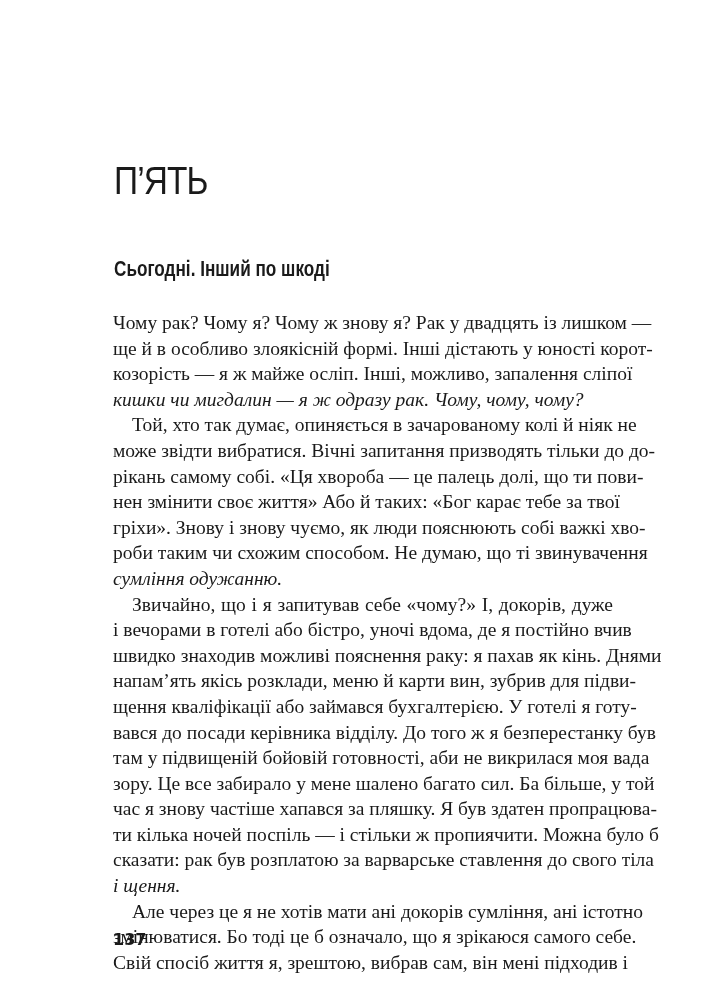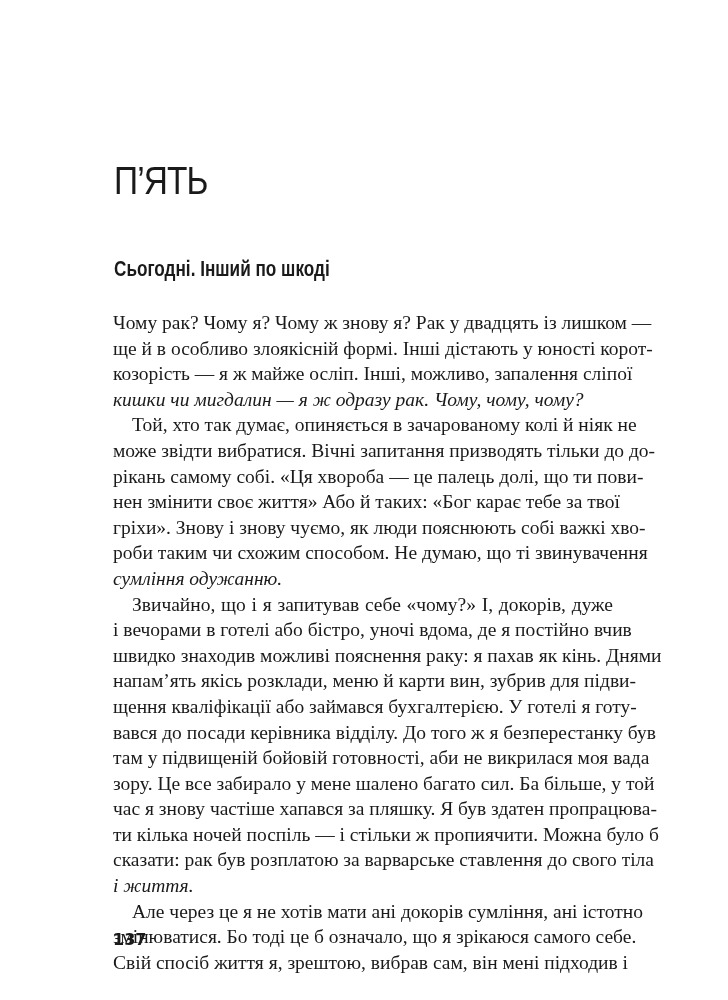--- a/index.html
+++ b/index.html
@@ -48,18 +48,18 @@
     <span class="line">і вечорами в готелі або бістро, уночі вдома, де я постійно вчив</span>
     <span class="line">швидко знаходив можливі пояснення раку: я пахав як кінь. Днями</span>
     <span class="line">напам’ять якісь розклади, меню й карти вин, зубрив для підви-</span>
     <span class="line">щення кваліфікації або займався бухгалтерією. У готелі я готу-</span>
     <span class="line">вався до посади керівника відділу. До того ж я безперестанку був</span>
     <span class="line">там у підвищеній бойовій готовності, аби не викрилася моя вада</span>
     <span class="line">зору. Це все забирало у мене шалено багато сил. Ба більше, у той</span>
     <span class="line">час я знову частіше хапався за пляшку. Я був здатен пропрацюва-</span>
     <span class="line">ти кілька ночей поспіль — і стільки ж пропиячити. Можна було б</span>
     <span class="line">сказати: рак був розплатою за варварське ставлення до свого тіла</span>
-    <span class="line last">і життя.</span>
+    <span class="line last">і щення.</span>
     <span class="line indent">Але через це я не хотів мати ані докорів сумління, ані істотно</span>
     <span class="line">змінюватися. Бо тоді це б означало, що я зрікаюся самого себе.</span>
     <span class="line">Свій спосіб життя я, зрештою, вибрав сам, він мені підходив і</span>
   </div>
 <div class="page-number">137</div>
 
 </body></html>

